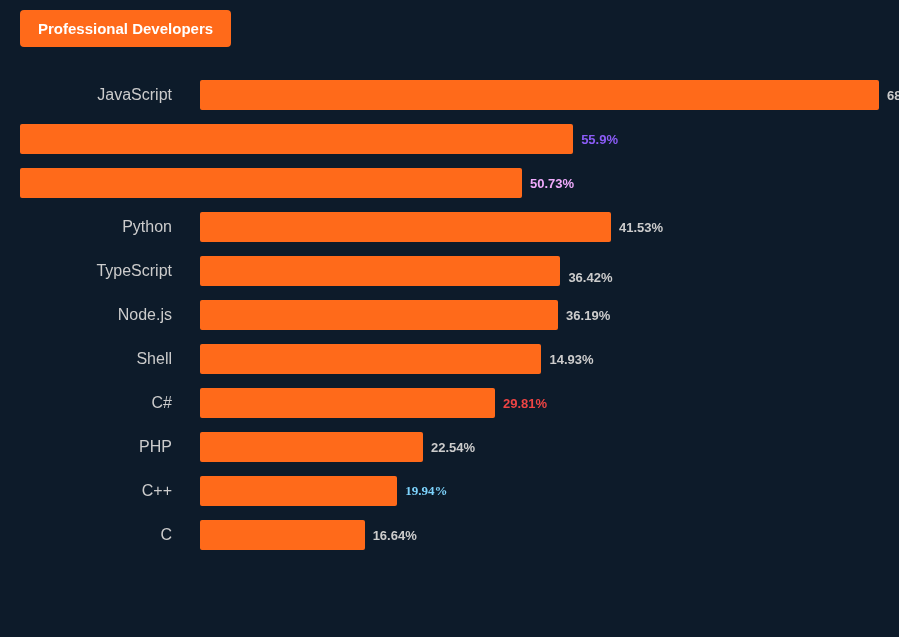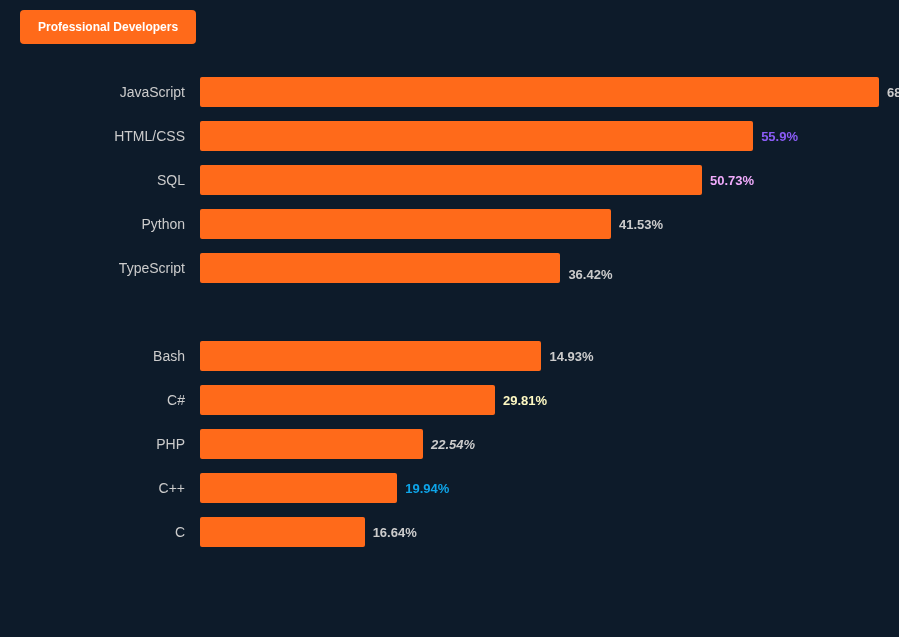--- a/index.html
+++ b/index.html
@@ -15,21 +15,21 @@
       min-height: 637px;
       padding: 10px 20px 20px 20px;
     }
 
     .header-button {
       background-color: #ff6a1a;
       color: #ffffff;
       border: none;
       border-radius: 4px;
       padding: 10px 18px;
-      font-size: 12px;
+      font-size: 15px;
       font-weight: bold;
       cursor: pointer;
       margin-bottom: 20px;
       display: inline-block;
     }
 
     .chart-container {
       width: 100%;
       padding-top: 10px;
     }
@@ -38,22 +38,22 @@
       display: flex;
       align-items: center;
       margin-bottom: 8px;
       height: 36px;
     }
 
     .bar-label {
       width: 180px;
       text-align: right;
       color: #cccccc;
-      font-size: 14px;
-      padding-right: 15px;
+      font-size: 16px;
+      padding-right: 28px;
       flex-shrink: 0;
     }
 
     .bar-wrapper {
       flex: 1;
       display: flex;
       align-items: center;
     }
 
     .bar {
@@ -81,75 +81,78 @@
 
 <div class="chart-container" id="chart-area">
 <div class="bar-row">
       <div class="bar-label">JavaScript</div>
       <div class="bar-wrapper">
         <div class="bar" style="width: 679px;"></div>
         <span class="bar-value" style="color: rgb(204, 204, 204);">68.62%</span>
       </div>
     </div>
     <div class="bar-row">
-      <div class="bar-label">HTML/CSS</div>
       <div class="bar-wrapper">
         <div class="bar" style="width: 553.135px;"></div>
         <span class="bar-value" style="color: #8b5cf6;">55.9%</span>
       </div>
     </div>
     <div class="bar-row">
-      <div class="bar-label">SQL</div>
       <div class="bar-wrapper">
         <div class="bar" style="width: 501.977px;"></div>
         <span class="bar-value" style="color: #f0abfc;">50.73%</span>
       </div>
     </div>
     <div class="bar-row">
       <div class="bar-label">Python</div>
       <div class="bar-wrapper">
         <div class="bar" style="width: 410.942px;"></div>
         <span class="bar-value" style="color: rgb(204, 204, 204); text-align: right;">41.53%</span>
       </div>
     </div>
     <div class="bar-row">
       <div class="bar-label">TypeScript</div>
       <div class="bar-wrapper">
         <div class="bar" style="width: 360.379px;"></div>
         <span class="bar-value" style="color: rgb(204, 204, 204); margin-top: 12px;">36.42%</span>
       </div>
     </div>
     <div class="bar-row">
+      <div class="bar-label">Node.js</div>
+      <div class="bar-wrapper">
+        <div class="bar" style="width: 358.103px;"></div>
+        <span class="bar-value" style="color: rgb(204, 204, 204);">36.19%</span>
+      </div>
     </div>
     <div class="bar-row">
-      <div class="bar-label">Bash</div>
+      <div class="bar-label">Shell</div>
       <div class="bar-wrapper">
         <div class="bar" style="width: 341.479px;"></div>
         <span class="bar-value" style="color: rgb(204, 204, 204);">14.93%</span>
       </div>
     </div>
     <div class="bar-row">
       <div class="bar-label">C#</div>
       <div class="bar-wrapper">
         <div class="bar" style="width: 294.972px;"></div>
-        <span class="bar-value" style="color: #fef9c3;">29.81%</span>
+        <span class="bar-value" style="color: #ef4444;">29.81%</span>
       </div>
     </div>
     <div class="bar-row">
       <div class="bar-label">PHP</div>
       <div class="bar-wrapper">
         <div class="bar" style="width: 223.035px;"></div>
-        <span class="bar-value" style="color: rgb(204, 204, 204); font-style: italic;">22.54%</span>
+        <span class="bar-value" style="color: rgb(204, 204, 204);">22.54%</span>
       </div>
     </div>
     <div class="bar-row">
       <div class="bar-label">C++</div>
       <div class="bar-wrapper">
         <div class="bar" style="width: 197.308px;"></div>
-        <span class="bar-value" style="color: #0ea5e9;">19.94%</span>
+        <span class="bar-value" style="color: #7dd3fc; font-family: Liberation Serif, serif;">19.94%</span>
       </div>
     </div>
     <div class="bar-row">
       <div class="bar-label">C</div>
       <div class="bar-wrapper">
         <div class="bar" style="width: 164.654px;"></div>
         <span class="bar-value" style="color: rgb(204, 204, 204);">16.64%</span>
       </div>
     </div>
   </div>

